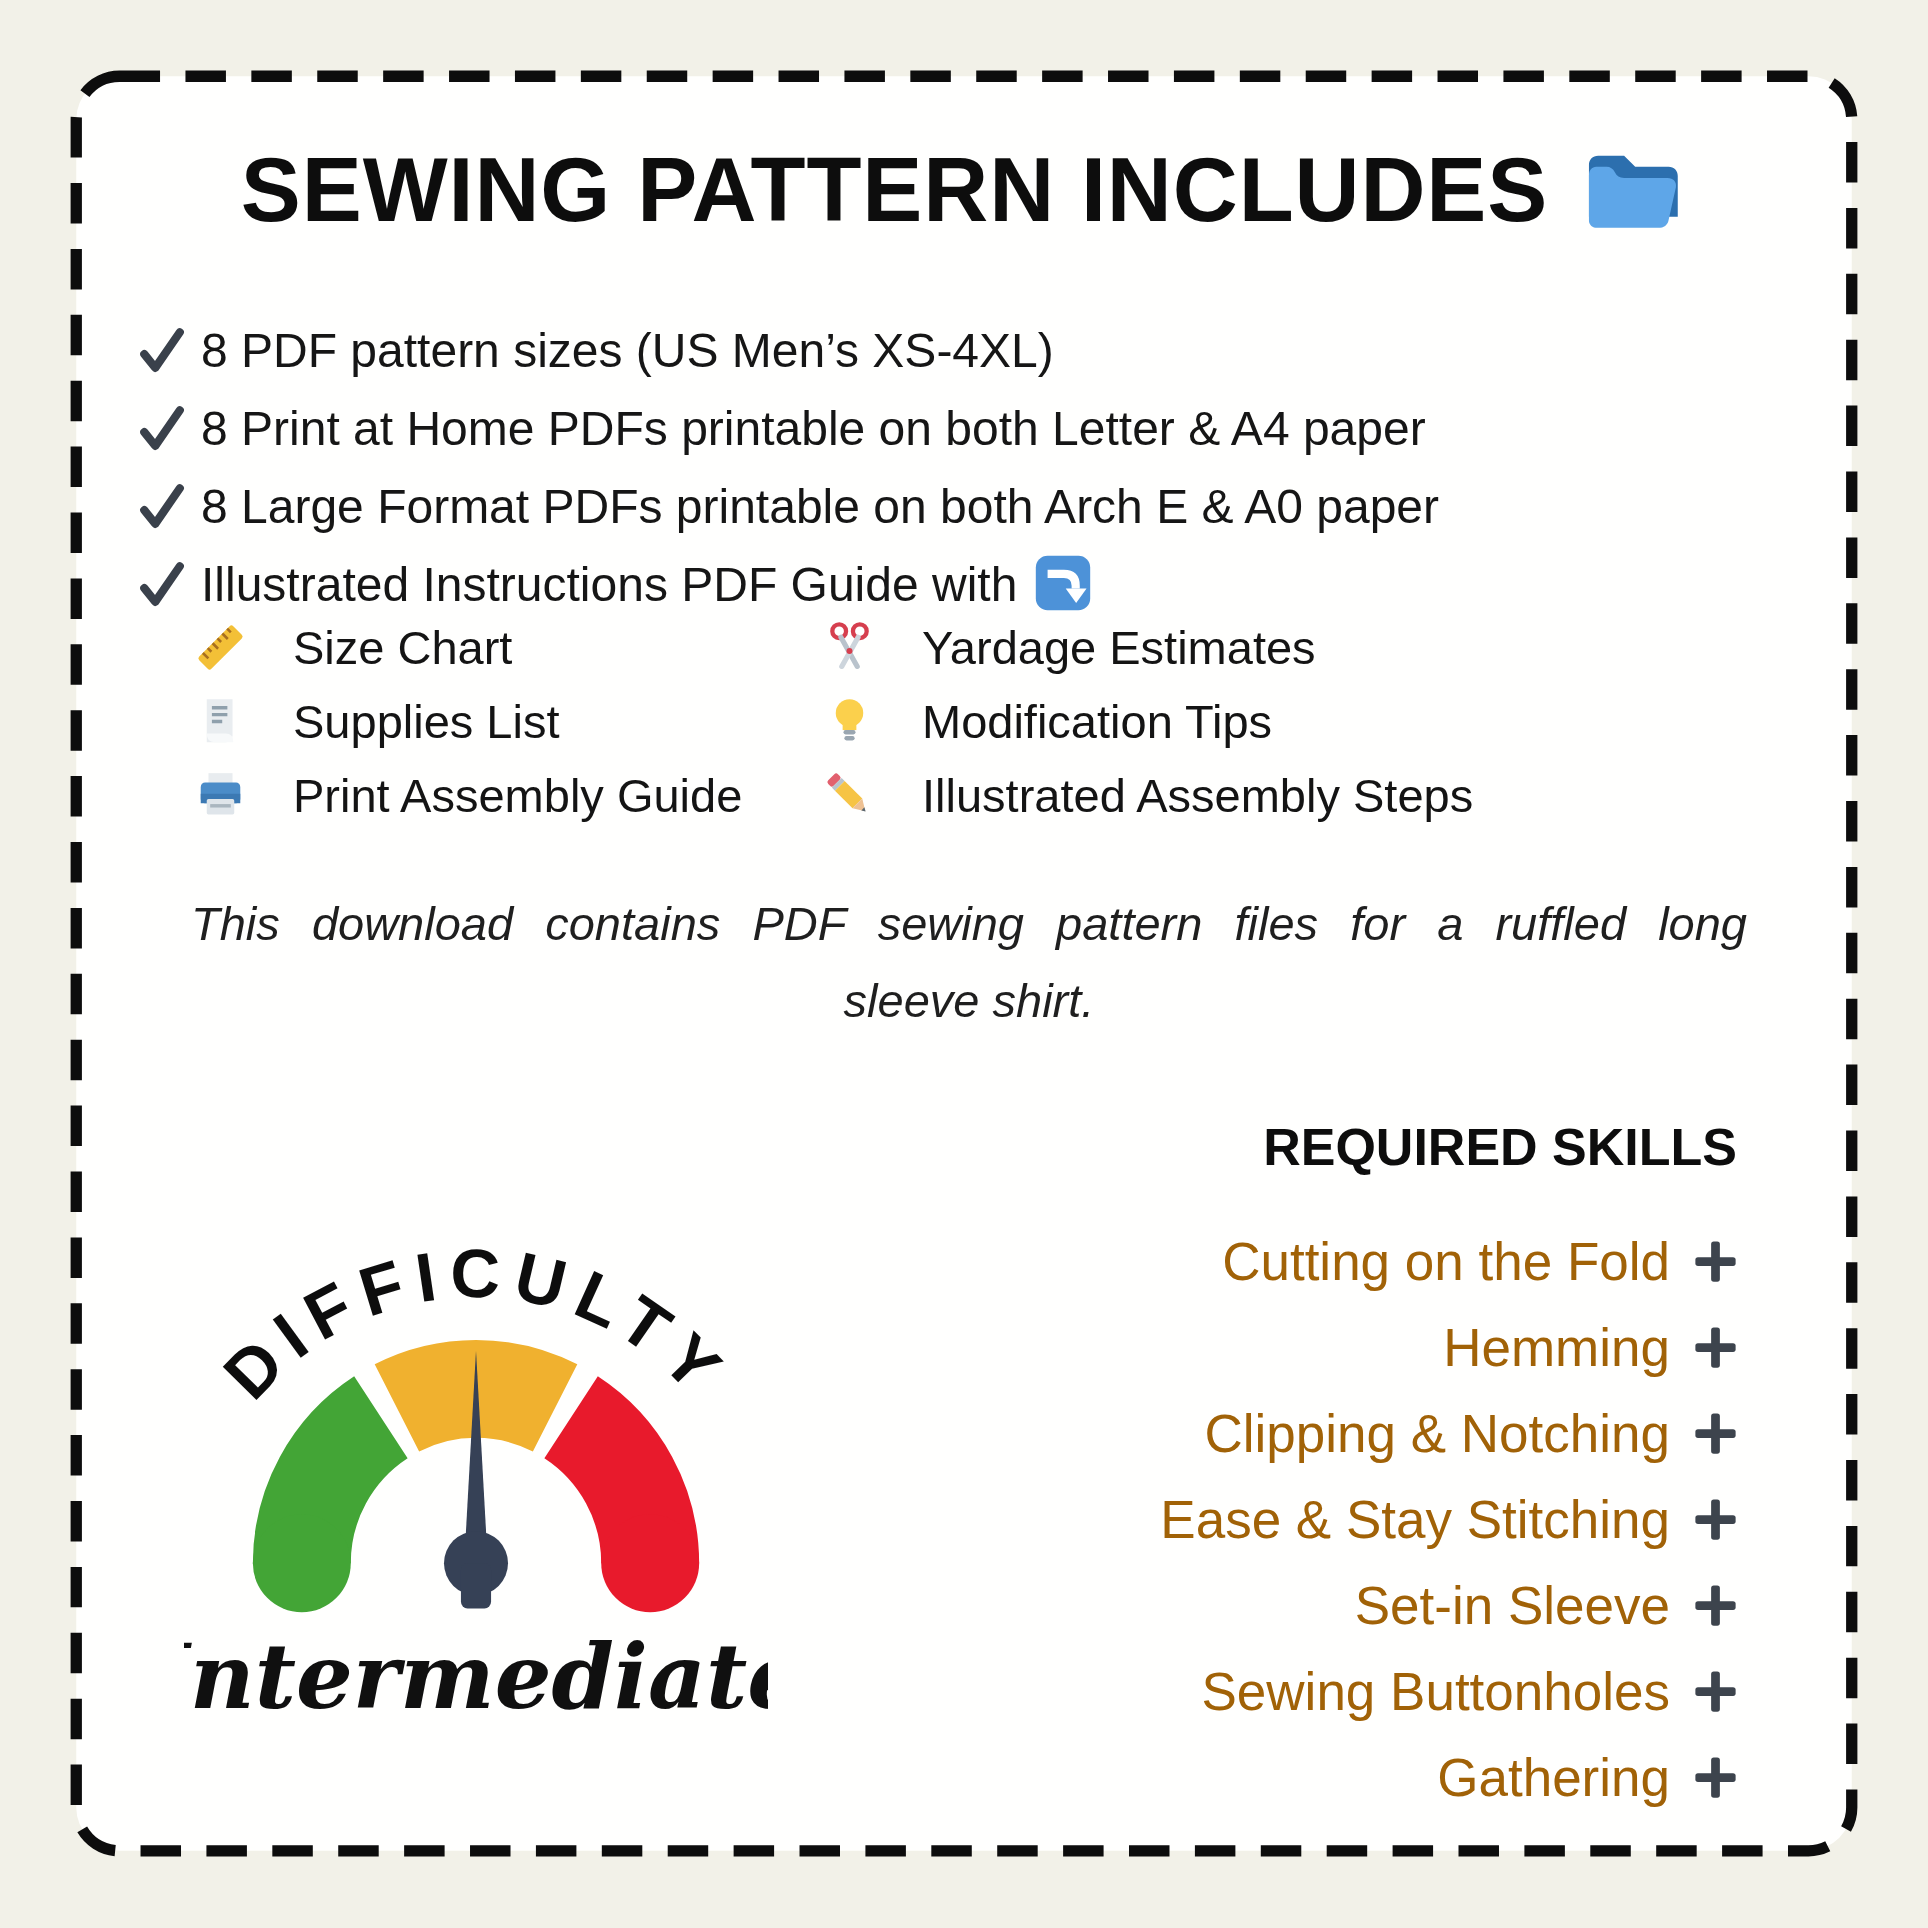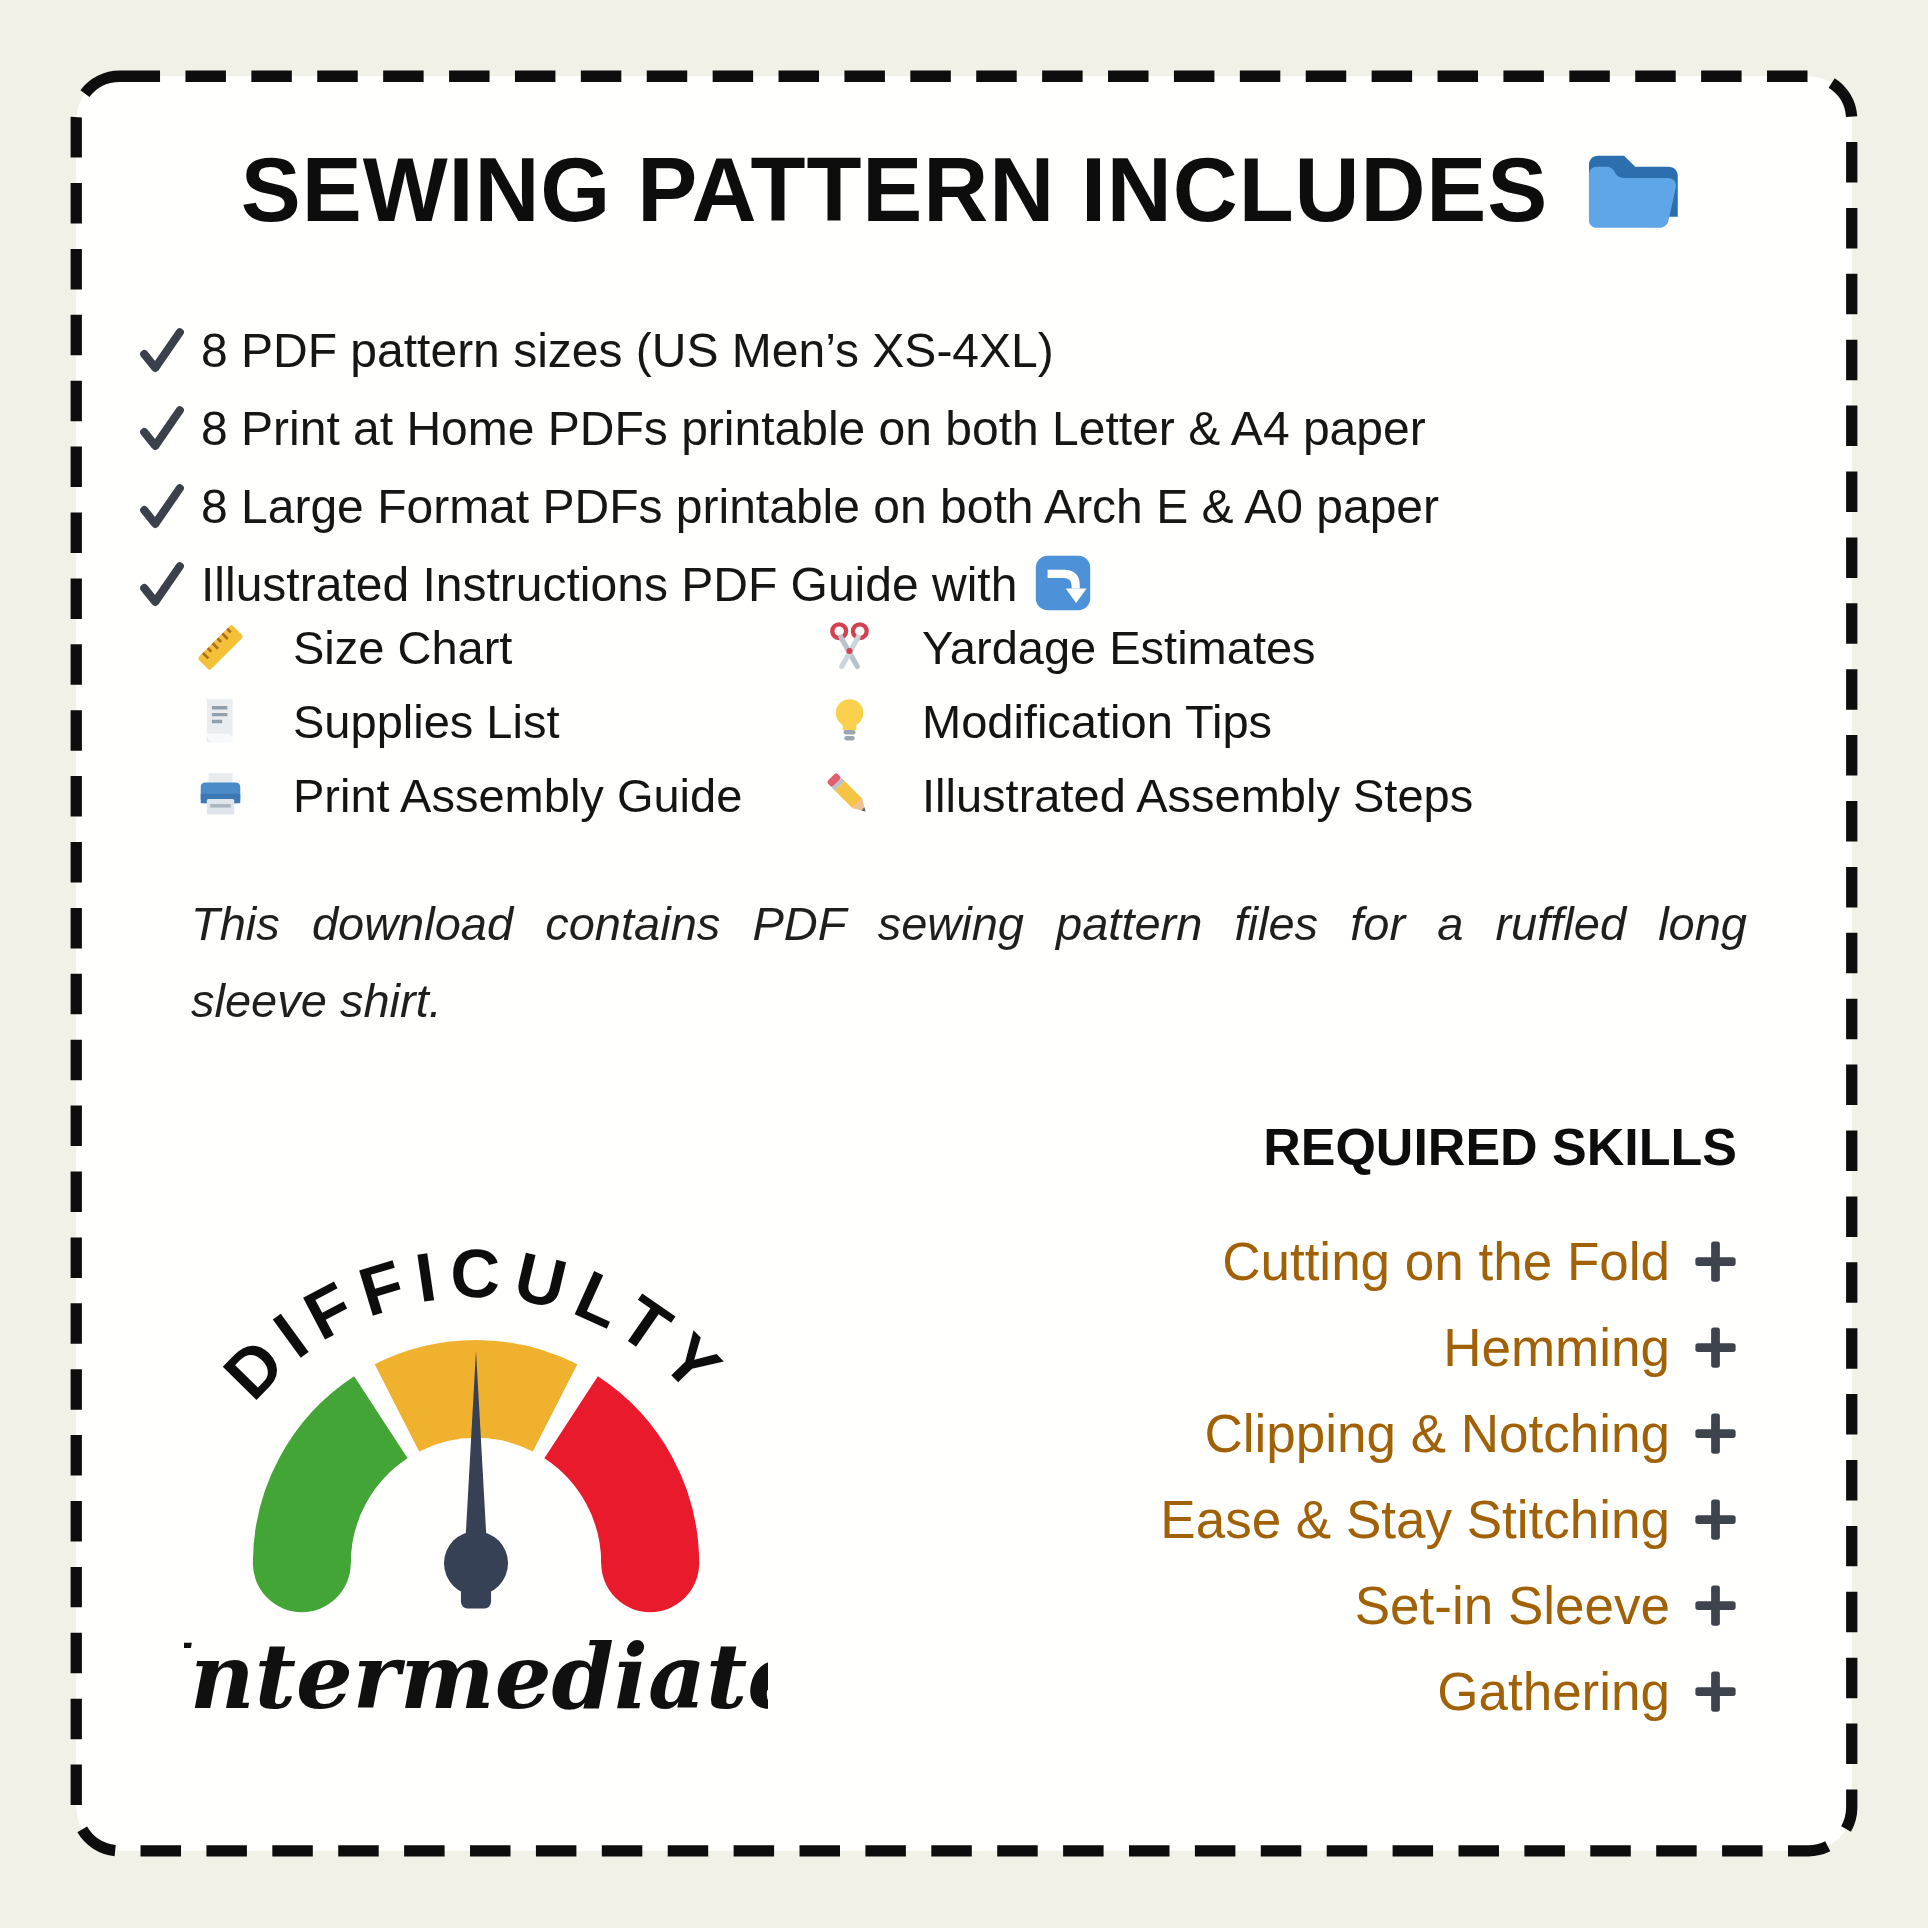--- a/index.html
+++ b/index.html
@@ -19,21 +19,21 @@
   
   .feature-grid{position:absolute;left:193px;top:610px;display:grid;
     grid-template-columns:629px auto;}
   .feature-cell{display:flex;align-items:center;height:74px;}
   .feature-cell svg{margin-right:17px;flex:0 0 auto;}
   .feature-cell .lbl{font-size:47px;color:#141414;font-weight:500;margin-left:28px;}
   
   .desc{position:absolute;left:191px;top:885px;width:1556px;color:#1f1f1f;
     font-style:italic;font-size:47px;}
   .desc .l1{text-align:justify;text-align-last:justify;line-height:77px;}
-  .desc .l2{line-height:77px;}
+  .desc .l2{line-height:77px;text-align:center;}
   
   .skills-head{position:absolute;right:191px;top:1104px;font-size:52px;
     font-weight:bold;color:#0d0d0d;line-height:87px;}
   .skills{position:absolute;right:188px;top:1234px;}
   .skill-row{display:flex;align-items:center;justify-content:flex-end;height:55px;margin-bottom:31px;}
   .skill-row .lbl{font-size:53px;color:#a16207;font-weight:400;}
   .skill-row svg{margin-left:21px;flex:0 0 auto;}
   
   .gauge-wrap{position:absolute;left:184px;top:1213px;}
 </style>
@@ -186,20 +186,27 @@
       </svg>
     </div>
     <div class="skill-row">
       <span class="lbl">Set-in Sleeve</span>
       <svg width="49" height="49" viewBox="0 0 56 56">
         <rect x="23" y="5" width="10" height="46" rx="3" fill="#3d444d"></rect>
           <rect x="5" y="23" width="46" height="10" rx="3" fill="#3d444d"></rect>
       </svg>
     </div>
     <div class="skill-row">
+      <span class="lbl">Sewing Buttonholes</span>
+      <svg width="49" height="49" viewBox="0 0 56 56">
+        <rect x="23" y="5" width="10" height="46" rx="3" fill="#3d444d"></rect>
+          <rect x="5" y="23" width="46" height="10" rx="3" fill="#3d444d"></rect>
+      </svg>
+    </div>
+    <div class="skill-row">
       <span class="lbl">Gathering</span>
       <svg width="49" height="49" viewBox="0 0 56 56">
         <rect x="23" y="5" width="10" height="46" rx="3" fill="#3d444d"></rect>
           <rect x="5" y="23" width="46" height="10" rx="3" fill="#3d444d"></rect>
       </svg>
     </div>
   </div>
 
   <div class="gauge-wrap">
     <svg width="584" height="612" viewBox="0 0 620 650">

